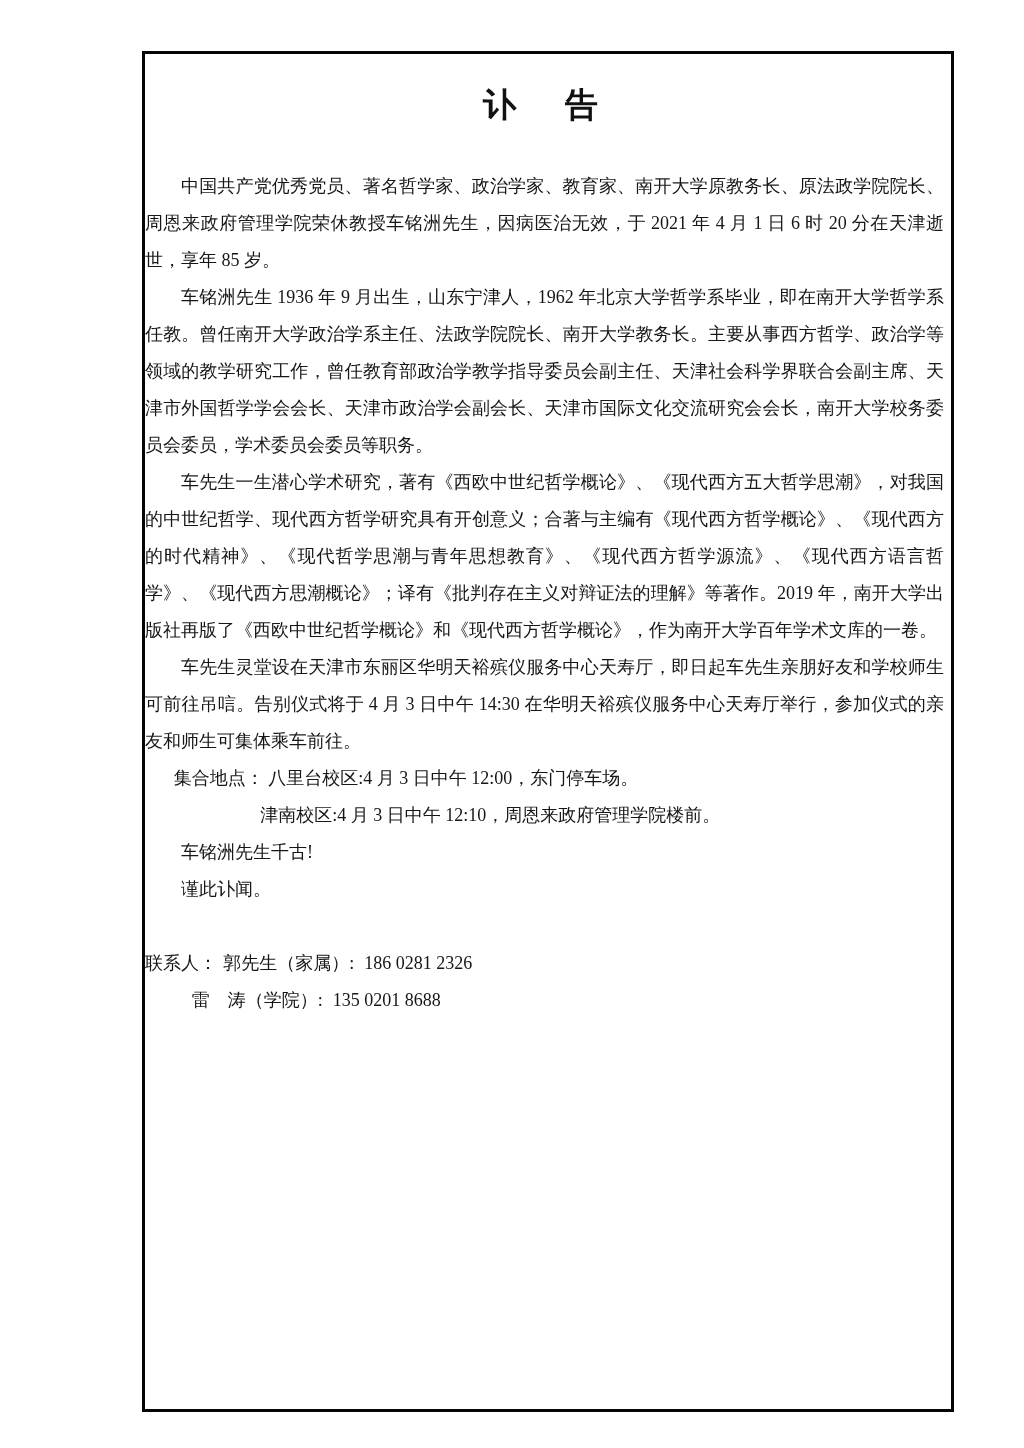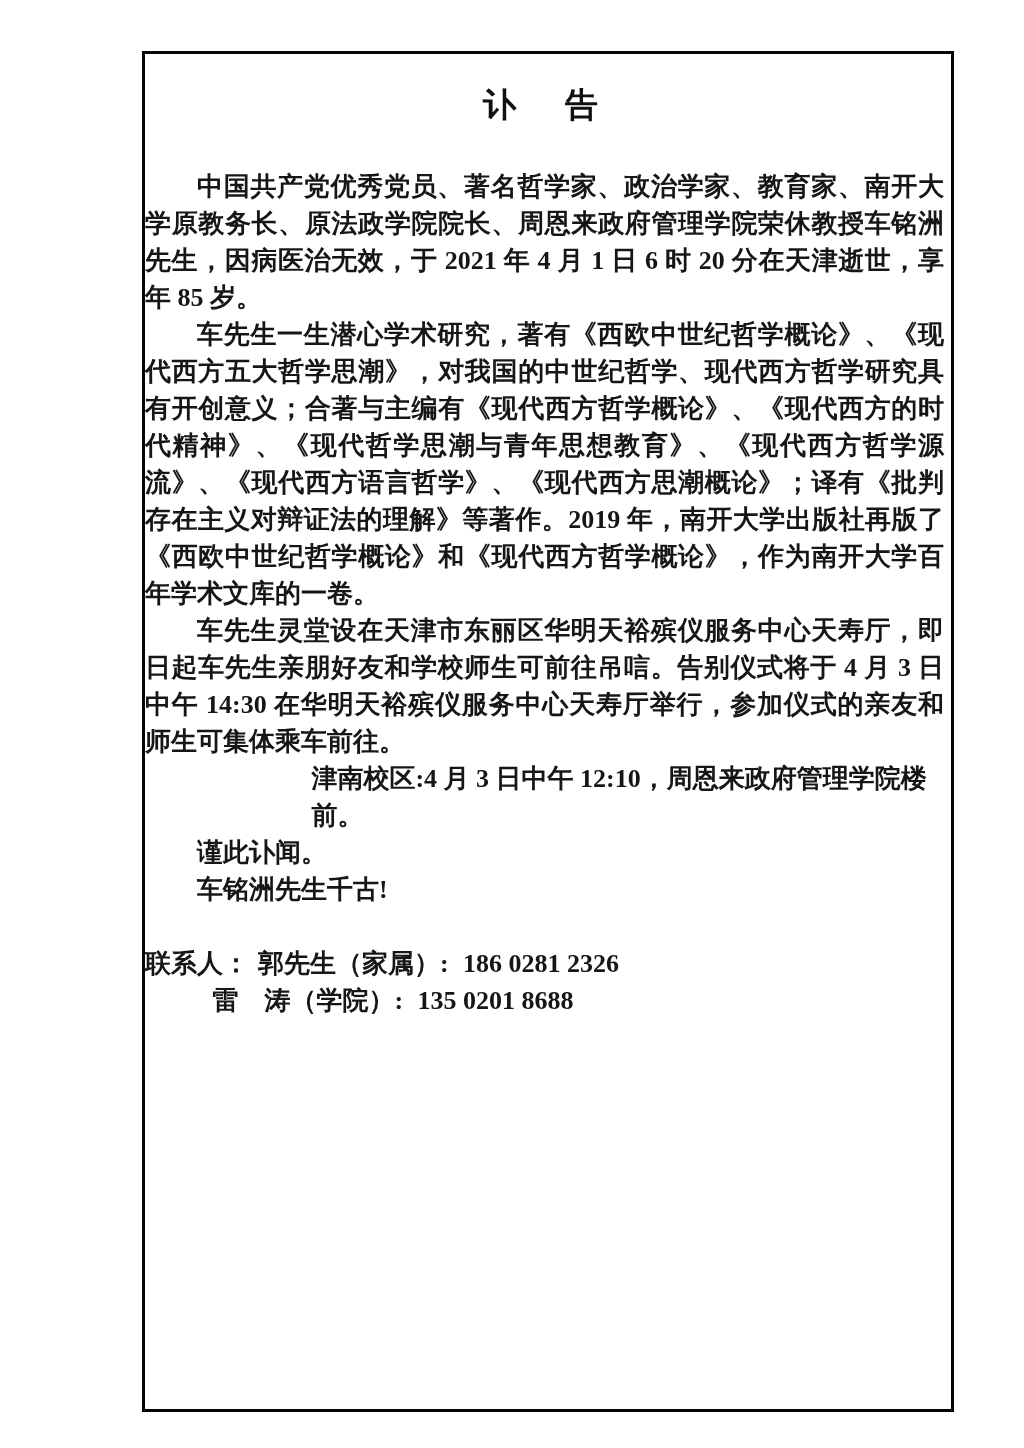--- a/index.html
+++ b/index.html
@@ -31,24 +31,23 @@
     margin: 0 0 40px 0;
     text-align: center;
     font-size: 33px;
     font-weight: 700;
     line-height: 46px;
     letter-spacing: 8px;
     color: #111111;
   }
   .bodytext p {
     margin: 0;
-    font-size: 26px;
+    font-size: 18px;
     line-height: 37px;
     text-align: justify;
-    font-weight: bold;
   }
   .para {
     text-indent: 2em;
   }
   .asm1 {
     padding-left: 1.6em;
     text-align: left !important;
   }
   .asm2 {
     padding-left: 6.4em;
@@ -79,32 +78,34 @@
 
 <div class="page">
   <div class="frame">
 
     <h1 class="title">讣　告</h1>
 
     <div class="bodytext">
 
       <p class="para">中国共产党优秀党员、著名哲学家、政治学家、教育家、南开大学原教务长、原法政学院院长、周恩来政府管理学院荣休教授车铭洲先生，因病医治无效，于 2021 年 4 月 1 日 6 时 20 分在天津逝世，享年 85 岁。</p>
 
+      <p class="para">车铭洲先生 1936 年 9 月出生，山东宁津人，1962 年北京大学哲学系毕业，即在南开大学哲学系任教。曾任南开大学政治学系主任、法政学院院长、南开大学教务长。主要从事西方哲学、政治学等领域的教学研究工作，曾任教育部政治学教学指导委员会副主任、天津社会科学界联合会副主席、天津市外国哲学学会会长、天津市政治学会副会长、天津市国际文化交流研究会会长，南开大学校务委员会委员，学术委员会委员等职务。</p>
 
       <p class="para">车先生一生潜心学术研究，著有《西欧中世纪哲学概论》、《现代西方五大哲学思潮》，对我国的中世纪哲学、现代西方哲学研究具有开创意义；合著与主编有《现代西方哲学概论》、《现代西方的时代精神》、《现代哲学思潮与青年思想教育》、《现代西方哲学源流》、《现代西方语言哲学》、《现代西方思潮概论》；译有《批判存在主义对辩证法的理解》等著作。2019 年，南开大学出版社再版了《西欧中世纪哲学概论》和《现代西方哲学概论》，作为南开大学百年学术文库的一卷。</p>
 
 
       <p class="para">车先生灵堂设在天津市东丽区华明天裕殡仪服务中心天寿厅，即日起车先生亲朋好友和学校师生可前往吊唁。告别仪式将于 4 月 3 日中午 14:30 在华明天裕殡仪服务中心天寿厅举行，参加仪式的亲友和师生可集体乘车前往。</p>
 
+      <p class="asm1">集合地点： 八里台校区:4 月 3 日中午 12:00，东门停车场。</p>
 
       <p class="asm2">津南校区:4 月 3 日中午 12:10，周恩来政府管理学院楼前。</p>
 
+      <p class="para closing">车铭洲先生千古!</p>
+
       <p class="para closing">谨此讣闻。</p>
-
-      <p class="para closing">车铭洲先生千古!</p>
 
       <div class="blank-line"></div>
 
       <p class="contact">
         <span>联系人：</span><span class="c-name">郭先生（家属）:</span><span class="c-val">186 0281 2326</span>
       </p>
 
       <p class="contact contact-indent">
         <span>雷　涛（学院）:</span><span class="c-val">135 0201 8688</span>
       </p>

